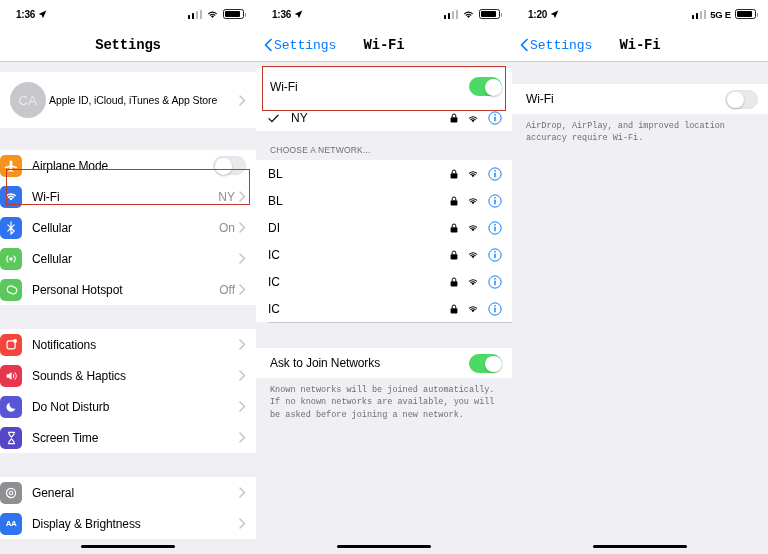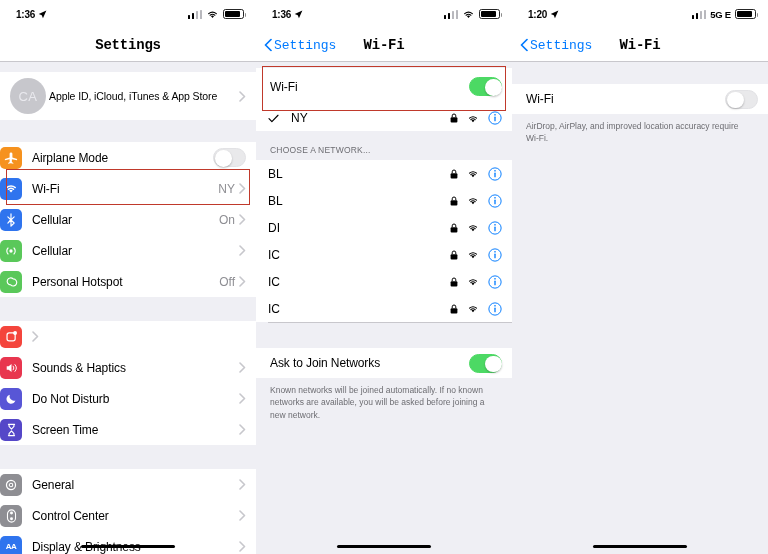--- a/index.html
+++ b/index.html
@@ -58,40 +58,40 @@
   .row-value { font-size: 12px; color:#8e8e93; margin-right:4px; }
   .chev { width:7px; height:11px; margin-right:10px; flex:none;}
 
   
   .tile { width:22px; height:22px; border-radius:5px; margin-right:10px;
           display:flex; align-items:center; justify-content:center; flex:none;
           color:#fff; }
   .tile svg { display:block; }
 
   
-  .appleid { display:flex; align-items:center; background:#fff; height:48px; padding-left:10px;}
+  .appleid { display:flex; align-items:center; background:#fff; height:56px; padding-left:10px;}
   .avatar { width:36px; height:36px; border-radius:50%; background:#c7c7cc;
             color:#e9e9ee; font-size:13px; display:flex; align-items:center;
             justify-content:center; letter-spacing:.5px; flex:none;}
   .appleid-text { flex:1; font-size:10.5px; color:#000; padding-left:3px; letter-spacing:-.1px;}
 
   
   .toggle { width:33px; height:19px; border-radius:10px; position:relative;
             margin-right:10px; flex:none; background:#e9e9eb; border:.5px solid #e2e2e5;}
   .toggle.on { background:#4cd964; border-color:#4cd964; }
   .toggle .knob { position:absolute; top:1px; left:1px; width:16.5px; height:16.5px;
             border-radius:50%; background:#fff;
             box-shadow:0 1px 2px rgba(0,0,0,.25); }
   .toggle.on .knob { left: 15px; }
 
   
   .sec-head { font-size:8.5px; color:#6d6d72; letter-spacing:.2px;
               padding:14px 0 5px 14px; background:#efeff4; }
   .sec-foot { font-size:8.5px; color:#6d6d72; line-height:1.45;
-              padding:6px 16px 0 14px; background:#efeff4; }
+              padding:6px 16px 0 14px; background:#efeff4;font-family:Liberation Mono, monospace; }
 
   
   .netrow { display:flex; align-items:center; min-height:27px; background:#fff;
             position:relative; padding-left:12px; }
   .netrow .sep { position:absolute; left:12px; right:0; bottom:0; height:.5px; background:#c8c7cc;}
   .net-name { flex:1; font-size:12px; color:#000; }
   .net-icons { display:flex; align-items:center; gap:9px; margin-right:10px; }
   .lock-i { width:8px; height:10px; }
   .wifi-i { width:12px; height:9px; }
   .info-i { width:14px; height:14px; }
@@ -230,20 +230,21 @@
     <div style="height:24px" class="spacer"></div>
 
     <div class="group">
       <div class="row">
         <span class="tile" style="background:#f4453c">
           <svg width="13" height="13" viewBox="0 0 16 16">
               <rect x="2.5" y="3.5" width="10" height="10" rx="2.6" stroke="#fff" stroke-width="1.5" fill="none"></rect>
               <circle cx="12.4" cy="3.6" r="2.4" fill="#fff"></circle>
             </svg>
         </span>
+        <span class="row-label">Notifications</span>
         <svg class="chev" viewBox="0 0 7 11">
             <path d="M1 1l4.5 4.5L1 10" stroke="#c7c7cc" stroke-width="1.6" fill="none" stroke-linecap="round" stroke-linejoin="round"></path>
           </svg>
         <span class="sep"></span>
       </div>
       <div class="row">
         <span class="tile" style="background:#e8364f">
           <svg width="14" height="12" viewBox="0 0 16 14">
               <path d="M3 5h2.3L8.6 2.2v9.6L5.3 9H3z" fill="#fff"></path>
               <path d="M10.6 4.8a3.4 3.4 0 0 1 0 4.4M12.6 3a6 6 0 0 1 0 8" stroke="#fff" stroke-width="1.1" fill="none" stroke-linecap="round"></path>
@@ -285,34 +286,20 @@
 
     <div class="group">
       <div class="row">
         <span class="tile" style="background:#8e8e93">
           <svg width="14" height="14" viewBox="0 0 16 16">
               <circle cx="8" cy="8" r="5.2" stroke="#fff" stroke-width="1.4" fill="none"></circle>
               <circle cx="8" cy="8" r="2" stroke="#fff" stroke-width="1.2" fill="none"></circle>
             </svg>
         </span>
         <span class="row-label">General</span>
-        <svg class="chev" viewBox="0 0 7 11">
-            <path d="M1 1l4.5 4.5L1 10" stroke="#c7c7cc" stroke-width="1.6" fill="none" stroke-linecap="round" stroke-linejoin="round"></path>
-          </svg>
-        <span class="sep"></span>
-      </div>
-      <div class="row">
-        <span class="tile" style="background:#8e8e93">
-          <svg width="11" height="14" viewBox="0 0 12 16">
-              <rect x="1.4" y="1" width="9.2" height="14" rx="4.6" stroke="#fff" stroke-width="1.2" fill="none"></rect>
-              <circle cx="6" cy="4.6" r="1.7" fill="#fff"></circle>
-              <circle cx="6" cy="11.2" r="1.7" fill="#fff"></circle>
-            </svg>
-        </span>
-        <span class="row-label">Control Center</span>
         <svg class="chev" viewBox="0 0 7 11">
             <path d="M1 1l4.5 4.5L1 10" stroke="#c7c7cc" stroke-width="1.6" fill="none" stroke-linecap="round" stroke-linejoin="round"></path>
           </svg>
         <span class="sep"></span>
       </div>
       <div class="row">
         <span class="tile" style="background:#2f74ee;font-size:8px;font-weight:700;letter-spacing:-.5px">AA</span>
         <span class="row-label">Display &amp; Brightness</span>
         <svg class="chev" viewBox="0 0 7 11">
             <path d="M1 1l4.5 4.5L1 10" stroke="#c7c7cc" stroke-width="1.6" fill="none" stroke-linecap="round" stroke-linejoin="round"></path>

